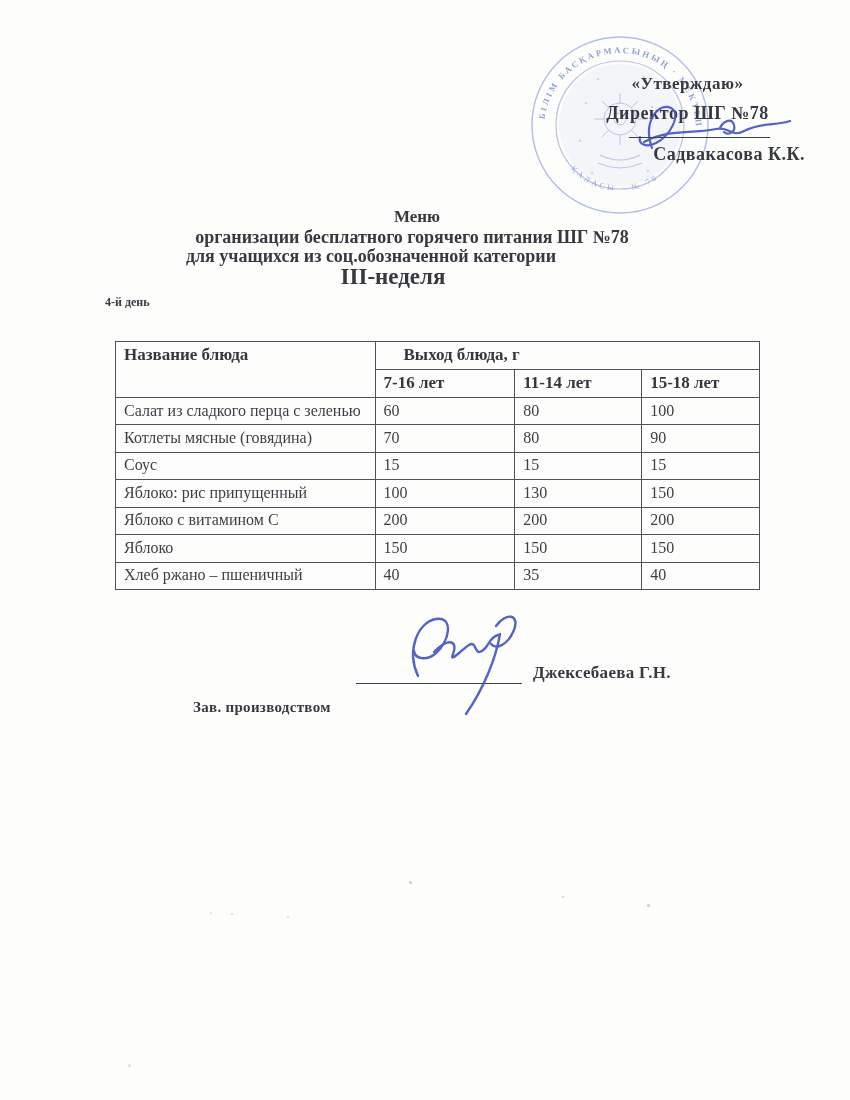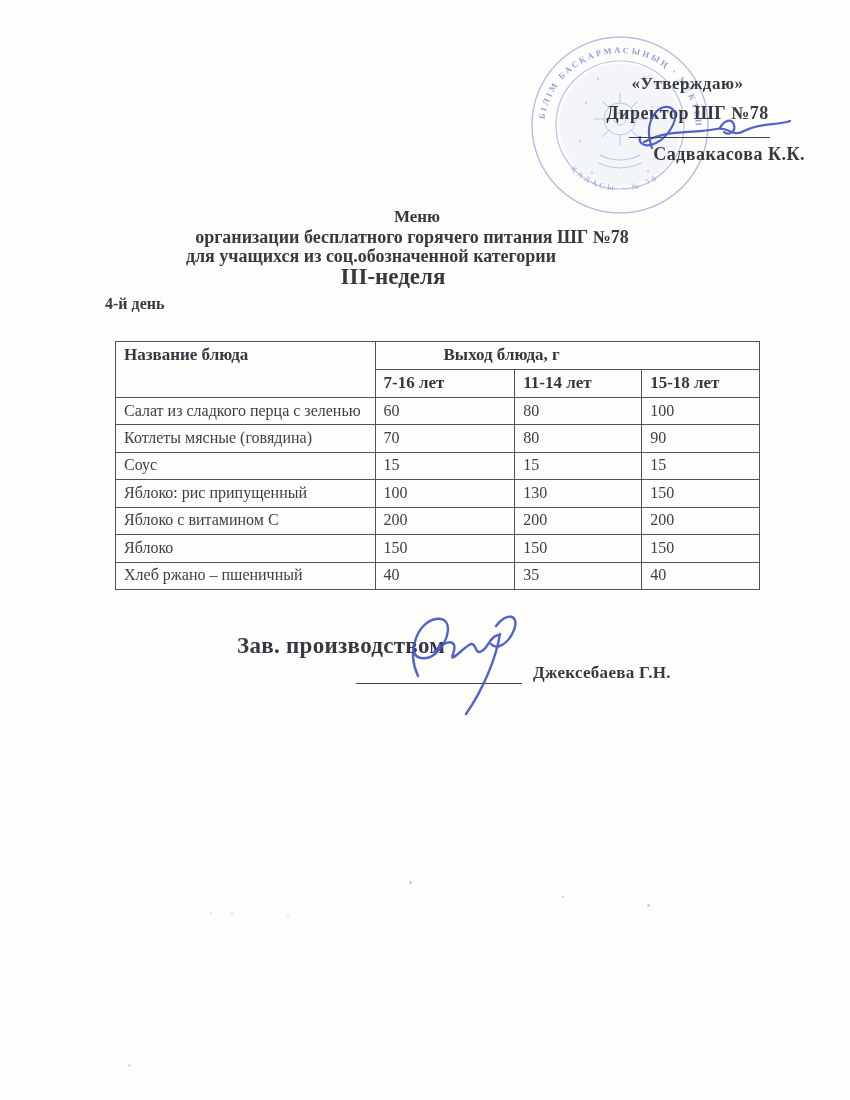--- a/index.html
+++ b/index.html
@@ -31,35 +31,35 @@
 
   
   .title-menu{left:-8px;top:207px;width:850px;text-align:center;
     font-size:17px;font-weight:bold;}
   .title-line2{left:-13px;top:227px;width:850px;text-align:center;
     font-size:18px;font-weight:bold;}
   .title-line3{left:-54px;top:246px;width:850px;text-align:center;
     font-size:18px;font-weight:bold;}
   .title-week{left:-32px;top:264px;width:850px;text-align:center;
     font-size:23px;font-weight:bold;}
-  .title-day{left:105px;top:295px;font-size:16px;font-weight:bold;}
+  .title-day{left:105px;top:295px;font-size:12px;font-weight:bold;}
 
   
   .menu-table{left:115px;top:341px;width:635px;}
   table{border-collapse:collapse;width:645px;
     font-family:"Liberation Serif","DejaVu Serif",serif;color:#3b3f45;}
   table,th,td{border:1.4px solid #4e525a;}
   th{font-size:17px;font-weight:bold;text-align:left;color:#34383e;
     padding:3px 8px 4px 8px;vertical-align:top;}
-  th.group{padding-left:68px;}
+  th.group{padding-left:28px;}
   td{font-size:16px;padding:2.5px 8px 3.5px 8px;vertical-align:top;line-height:1.28;}
   col.c1{width:40.3%;} col.c2{width:21.7%;} col.c3{width:19.7%;} col.c4{width:18.3%;}
 
   
-  .footer-label{left:193px;top:633px;font-size:23px;font-weight:bold;letter-spacing:.3px;margin-left:44px;}
+  .footer-label{left:193px;top:699px;font-size:15px;font-weight:bold;letter-spacing:.3px;}
   .footer-rule{left:356px;top:640px;width:166px;height:43px;border-bottom:1.6px solid #3c4049;}
   .footer-name{left:533px;top:663px;font-size:17px;font-weight:bold;letter-spacing:.3px;}
 
   
   .speck{width:3px;height:3px;border-radius:50%;background:#9aa0a6;opacity:.55;}
   .speck.s1{left:409px;top:881px;}
   .speck.s2{left:562px;top:896px;width:2px;height:2px;}
   .speck.s3{left:647px;top:904px;}
   .speck.s4{left:231px;top:913px;width:2px;height:2px;opacity:.4;}
   .speck.s5{left:287px;top:916px;width:2px;height:2px;opacity:.35;}

